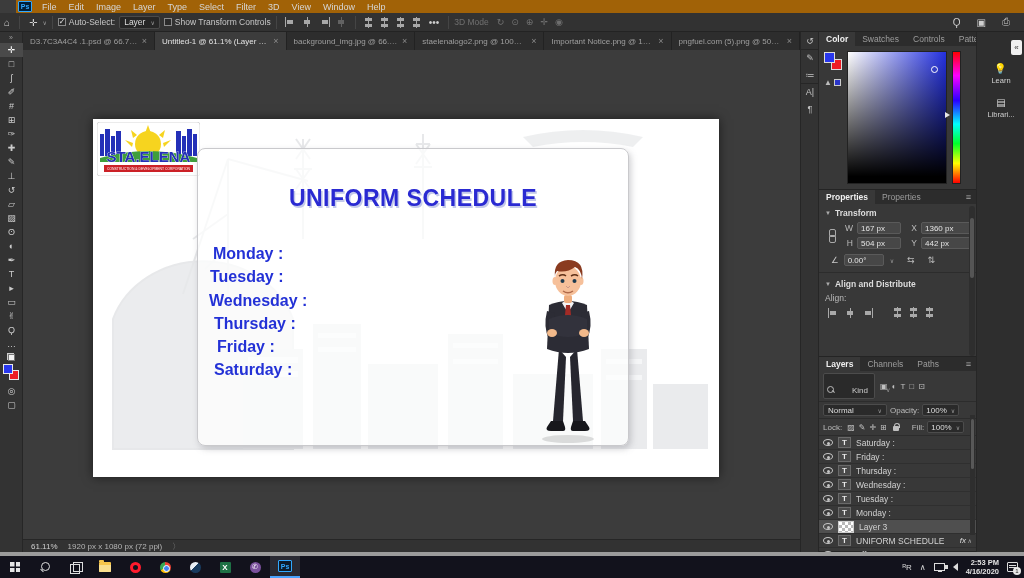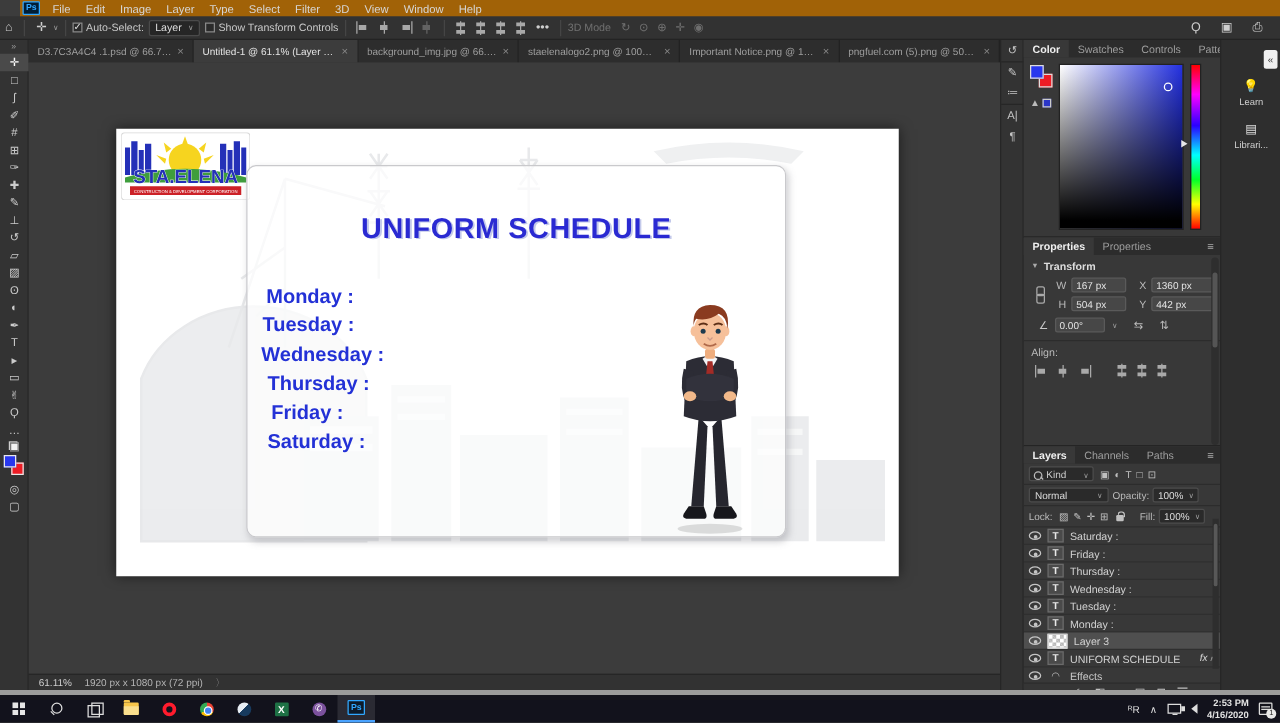--- a/index.html
+++ b/index.html
@@ -62,21 +62,21 @@
   .doc-tab .tab-label { overflow:hidden; text-overflow:ellipsis; }
   .doc-tab .tab-close { color:#8a8a8a; font-size:9px; flex:0 0 auto; }
   .canvas-area { position:absolute; left:0; top:18px; width:777px; height:489px; background:#3c3c3c; overflow:hidden; }
   .statusbar { position:absolute; left:0; top:507px; width:777px; height:13px; background:#323232; border-top:1px solid #262626;
     display:flex; align-items:center; font-size:8px; color:#b5b5b5; gap:10px; padding-left:8px; }
   .statusbar .zoom-val { color:#cfcfcf; }
   .statusbar .doc-info { color:#b5b5b5; }
   .statusbar .sb-arrow { color:#8a8a8a; }
 
   
-  .document { position:absolute; left:70px; top:53px; width:626px; height:358px; background:#ffffff;
+  .document { position:absolute; left:70px; top:69px; width:626px; height:358px; background:#ffffff;
     box-shadow:0 0 10px rgba(0,0,0,.55); overflow:hidden; }
   .doc-bg { position:absolute; inset:0; opacity:.16; }
   .content-card { position:absolute; left:104px; top:29px; width:432px; height:298px; background:rgba(255,255,255,.72);
     border:1px solid #c9c9cc; border-radius:8px; box-shadow:2px 3px 6px rgba(120,120,130,.35); }
   .doc-title { position:absolute; left:104px; top:66px; width:432px; text-align:center;
     font-size:23px; font-weight:bold; color:#2a2ad2; letter-spacing:.5px; text-shadow:1.5px 1.5px 0 #c3c9ea; }
   .days { position:absolute; left:116px; top:123px; display:flex; flex-direction:column; }
   .day-line { font-size:16px; font-weight:bold; color:#2331d6; height:23.3px; line-height:23.3px; }
   .day-line:nth-child(1){ margin-left:4px; } .day-line:nth-child(2){ margin-left:1px; }
   .day-line:nth-child(3){ margin-left:0; } .day-line:nth-child(4){ margin-left:5px; }
@@ -138,22 +138,22 @@
   .props-divider { border-top:1px solid #2c2c2c; margin:2px 0; }
   .align-label { padding:2px 6px; color:#bbb; }
   .align-icons { display:flex; align-items:center; padding:2px 6px 4px; }
   .align-icons .grp-gap { width:14px; }
   .props-scroll { position:absolute; right:1px; top:2px; width:6px; height:150px; background:#2e2e2e; border-radius:3px; }
   .props-scroll::after { content:""; position:absolute; left:1px; top:12px; width:4px; height:60px; background:#555; border-radius:2px; }
 
   
   .panel-layers { height:195px; }
   .filter-row { display:flex; align-items:center; gap:3px; padding:2px 4px; border-bottom:1px solid #2c2c2c; }
-  .kind-select { display:flex; align-items:flex-end; gap:3px; background:#2a2a2a; border:1px solid #4c4c4c; border-radius:2px;
-    height:12px; padding:0 3px; font-size:8px; color:#ccc; width:52px; }
+  .kind-select { display:flex; align-items:flex-start; gap:18px; background:#2a2a2a; border:1px solid #4c4c4c; border-radius:2px;
+    height:12px; padding:12px 3px; font-size:8px; color:#ccc; width:52px; }
   .i-mag { width:7px; height:7px; position:relative; flex:0 0 auto; }
   .i-mag::before { content:""; position:absolute; left:0; top:0; width:5px; height:5px; border:1px solid #bbb; border-radius:50%; }
   .i-mag::after { content:""; position:absolute; left:5px; top:5px; width:3px; height:1px; background:#bbb; transform:rotate(45deg); }
   .filt-ic { color:#c0c0c0; font-size:8px; padding:0 2px; }
   .blend-row,.lock-row { display:flex; align-items:center; gap:3px; padding:2px 4px; font-size:8px; color:#bbb; border-bottom:1px solid #2c2c2c; }
   .blend-select { background:#2a2a2a; border:1px solid #4c4c4c; border-radius:2px; height:12px; display:flex;
     align-items:center; gap:8px; padding:0 4px; width:64px; color:#ddd; }
   .pct-box { background:#2a2a2a; border:1px solid #4c4c4c; border-radius:2px; height:12px; display:flex;
     align-items:center; gap:3px; padding:0 3px; color:#ddd; }
   .i-lock { width:7px; height:8px; position:relative; margin:0 1px; }
@@ -530,20 +530,24 @@
           <div class="angle-row">
             <span>∠</span>
             <span class="tf-input" style="width:40px;">
               <span>0.00°</span>
             </span>
             <span class="ob-caret">∨</span>
             <span class="flip-ic">⇆</span>
             <span class="flip-ic">⇅</span>
           </div>
           <div class="props-divider"></div>
+          <div class="section-h">
+            <span class="chev">▼</span>
+              <span>Align and Distribute</span>
+          </div>
           <div class="align-label">Align:</div>
           <div class="align-icons">
             <span class="mini-al al-l"></span>
             <span class="mini-al al-c"></span>
             <span class="mini-al al-r"></span>
             <span class="grp-gap"></span>
             <span class="mini-dist"></span>
             <span class="mini-dist"></span>
             <span class="mini-dist"></span>
           </div>

